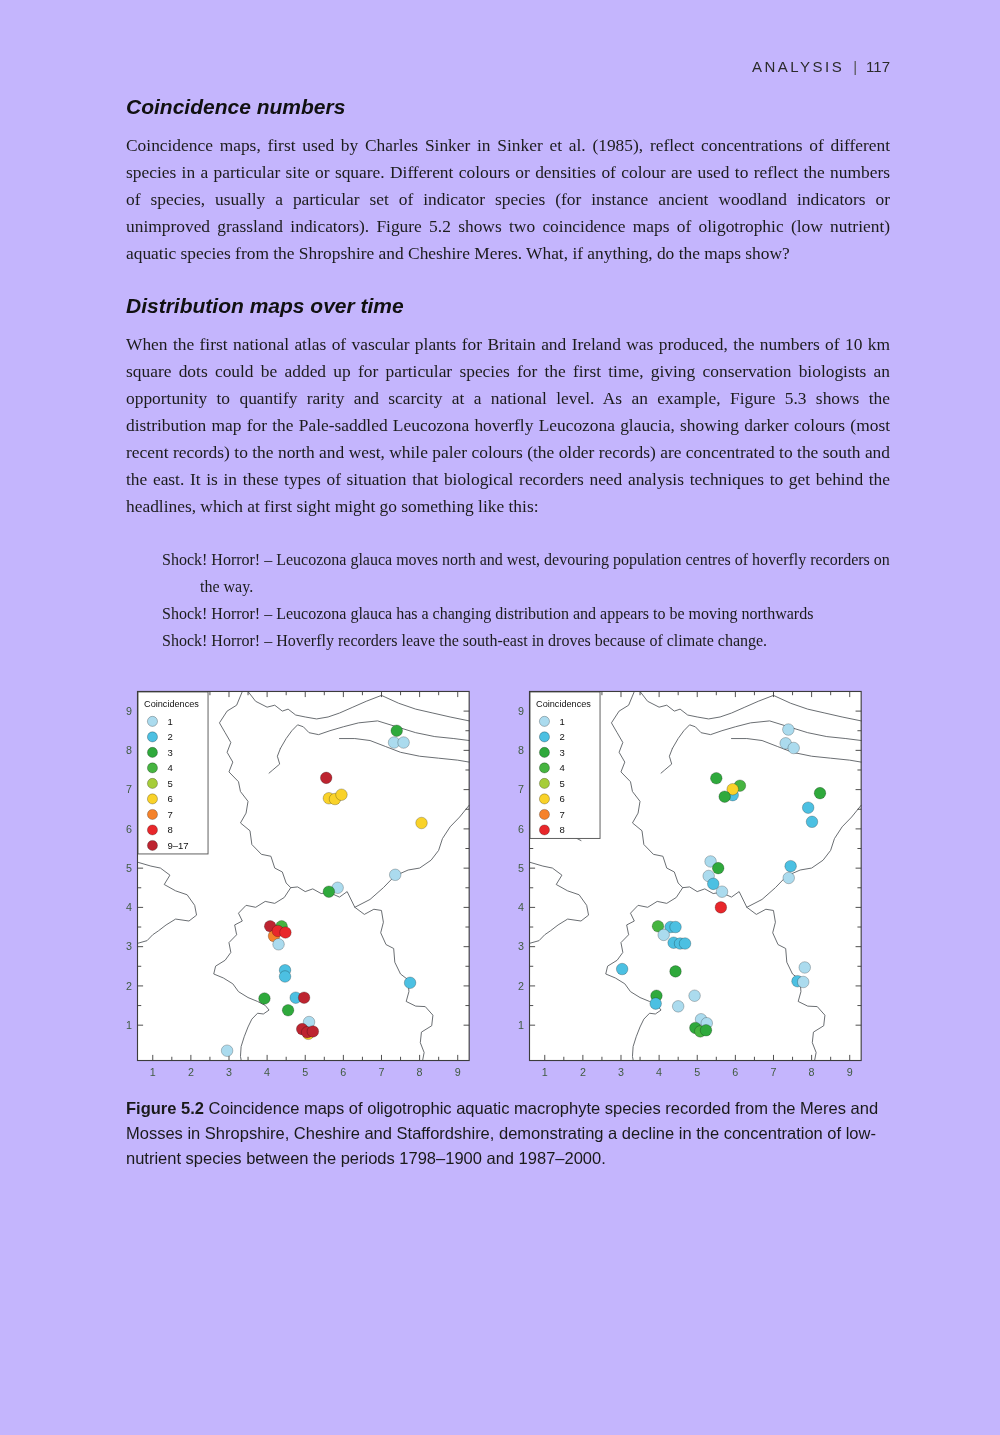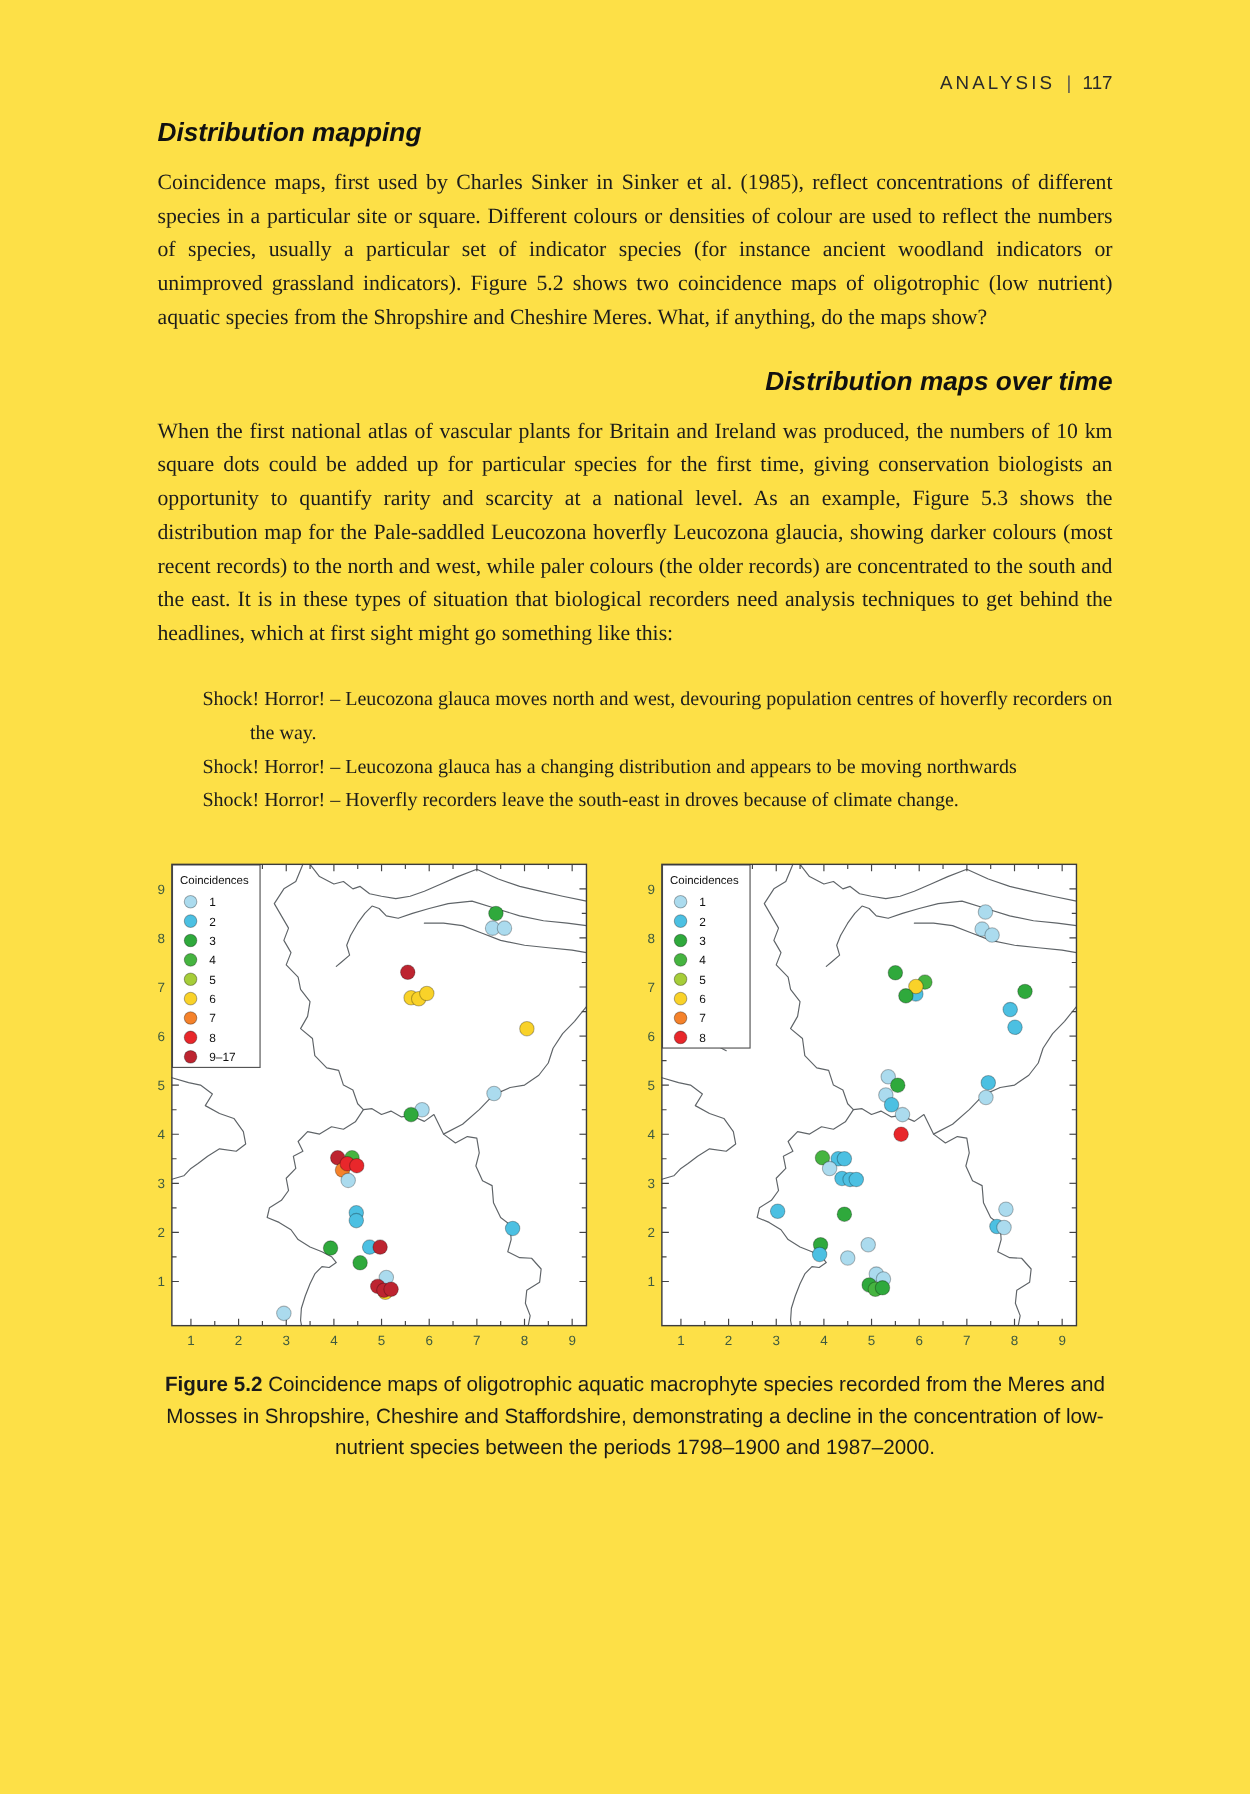--- a/index.html
+++ b/index.html
@@ -1,19 +1,19 @@
 <!DOCTYPE html>
 <html><head>
 <meta charset="utf-8">
 <style>
   html,body{margin:0;padding:0;background:#ffffff;}
   .page{
     width:1000px;height:1435px;box-sizing:border-box;
     padding:58px 110px 30px 126px;
-    background:#fde047;
+    background:#c4b5fd;
     font-family:"Liberation Serif", serif;
     color:#1c1c1c;
     overflow:hidden;
     position:relative;
   }
   .runhead{
     text-align:right;
     font-family:"Liberation Sans", sans-serif;
     font-size:15px;color:#2b2b2b;
     margin-bottom:14px;
@@ -39,21 +39,20 @@
   .it{}
   .bd{font-weight:bold;}
   .figure-row{
     display:flex;gap:18px;margin:30px 0 0 -12px;
   }
   .mapsvg{display:block;}
   .caption{
     font-family:"Liberation Sans", sans-serif;
     font-size:16.5px;line-height:25px;color:#1a1a1a;
     margin-top:14px;
-    text-align:center;
   }
   .hiddefs{position:absolute;width:0;height:0;overflow:hidden;}
 </style>
 </head>
 <body>
 
 <svg class="hiddefs" aria-hidden="true">
   <defs>
     <g id="basemap" fill="none" stroke="#5f6468" stroke-width="1" stroke-linejoin="round" stroke-linecap="round">
       <path d="M137.2,8 L131.1,22.7 120.9,29 112.7,41.6 118.8,52.1 124.9,62.6 120.9,73.1 127,83.6 122.9,94.1 133.1,104.6 135.2,115.1 143.3,125.6 141.2,138.2 135.2,148.7 145.4,157.1 147.4,171.8 157.6,182.3 167.8,184.4 171.9,197 180,201.2 184.1,213 189,218 196.4,217.2 204.5,222.2 212.6,219.3 221.6,224.3 229.8,223 241.2,228.1 249.4,222.2 257.6,239 267.8,246.6 278,241.1 286.1,242.4 288.2,255 285.3,266.3 291,278.9 299.2,283.1 300.4,297.8 306.5,310.4 314.7,316.7 315.5,329.3 312.6,339.8 322.8,344.8 333,345.3 341.2,354.5 339.9,365.8 328.9,372.6 327.7,383.9 331.8,394.4 330.2,402.8"></path>
@@ -68,24 +67,24 @@
     </g>
   </defs>
 </svg>
 
 <div class="page">
 
   <div class="runhead">
     <span class="sec">ANALYSIS</span><span class="sep">|</span><span class="num">117</span>
   </div>
 
-  <h2 class="section-heading" style="margin-top:20px;">Distribution mapping</h2>
+  <h2 class="section-heading" style="margin-top:20px;">Coincidence numbers</h2>
   <p class="body"><span>Coincidence maps, first used by Charles Sinker in Sinker et al. (1985), reflect concentrations of </span><span class="it">different</span><span> species in a particular site or square. Different colours or densities of colour are used to reflect the numbers of species, usually a particular set of indicator species (for instance ancient woodland indicators or unimproved grassland indicators). Figure 5.2 shows two coincidence maps of oligotrophic (low nutrient) aquatic species from the Shropshire and Cheshire Meres. What, if anything, do the maps show?</span></p>
 
-  <h2 class="section-heading" style="margin-top:27px;text-align:right;">Distribution maps over time</h2>
+  <h2 class="section-heading" style="margin-top:27px;">Distribution maps over time</h2>
   <p class="body"><span>When the first national atlas of vascular plants for Britain and Ireland was produced, the numbers of 10 km square dots could be added up for particular species for the first time, giving conservation biologists an opportunity to quantify rarity and scarcity at a national level. As an example, Figure 5.3 shows the distribution map for the Pale-saddled Leucozona hoverfly </span><span class="it">Leucozona glaucia</span><span>, showing darker colours (most recent records) to the north and west, while paler colours (the older records) are concentrated to the south and the east. It is in these types of situation that biological recorders need analysis techniques to get behind the headlines, which at first sight might go something like this:</span></p>
 
   <ul class="shock-list">
     <li><span>Shock! Horror! – </span><span class="it">Leucozona glauca</span><span> moves north and west, devouring population centres of hoverfly recorders on the way.</span></li>
     <li><span>Shock! Horror! – </span><span class="it">Leucozona glauca</span><span> has a changing distribution and appears to be moving northwards</span></li>
     <li><span>Shock! Horror! – Hoverfly recorders leave the south-east in droves because of climate change.</span></li>
   </ul>
 
   <div class="figure-row">
     <svg class="mapsvg" width="374" height="398" viewBox="0 0 400 426">

